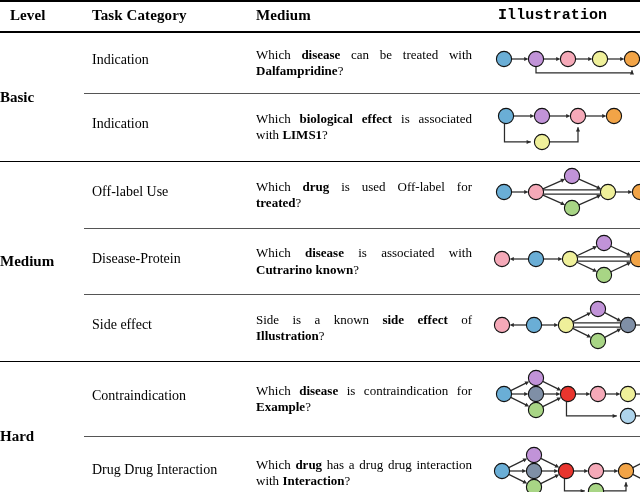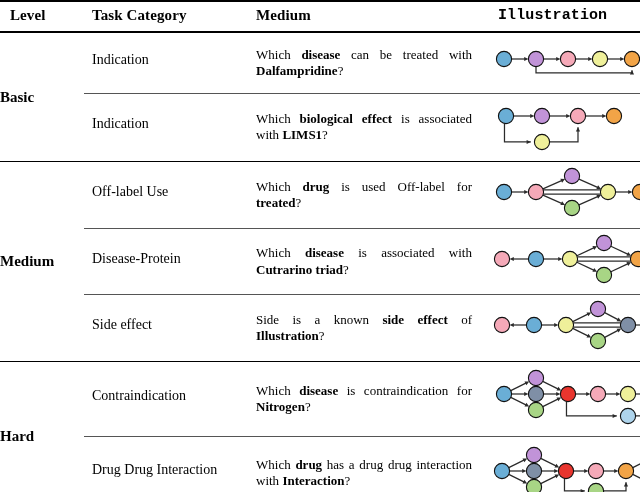--- a/index.html
+++ b/index.html
@@ -199,21 +199,21 @@
               <circle cx="44" cy="26" r="7.6" fill="#f5a9b8"></circle>
               <circle cx="80" cy="10" r="7.6" fill="#c193d8"></circle>
               <circle cx="80" cy="42" r="7.6" fill="#a8d585"></circle>
               <circle cx="116" cy="26" r="7.6" fill="#eff09a"></circle>
               <circle cx="148" cy="26" r="7.6" fill="#f2a447"></circle>
             </svg>
           </td>
         </tr>
         <tr class="subrow-sep">
           <td class="category-cell">Disease-Protein</td>
-          <td class="example-cell"><span>Which </span><b>disease</b><span> is associated with </span><b>Cutrarino triad</b><span>?</span></td>
+          <td class="example-cell"><span>Which </span><b>disease</b><span> is associated with </span><b>Cutrarino known</b><span>?</span></td>
           <td class="illus-cell">
             <svg class="graph" width="161.6" height="57.6" viewBox="0 0 161.6 57.6" role="img" aria-label="disease-protein illustration">
               <line class="edge" x1="36.4" y1="26" x2="20.8" y2="26" stroke="#2b2b2b"></line>
               <path d="M 17.6 26 L 21.8 23.9 L 21.8 28.1 Z" fill="#2b2b2b" stroke="none"></path>
               <line class="edge" x1="51.6" y1="26" x2="67.2" y2="26" stroke="#2b2b2b"></line>
               <path d="M 70.4 26 L 66.2 28.1 L 66.2 23.9 Z" fill="#2b2b2b" stroke="none"></path>
               <line class="edge" x1="84.87662213672755" y1="22.763942523892915" x2="102.22795801622927" y2="14.5986079923627" stroke="#2b2b2b"></line>
               <path d="M 105.12337786327245 13.236057476107085 L 102.21731309032103 16.924524303314666 L 100.42896553773554 13.124285754070492 Z" fill="#2b2b2b" stroke="none"></path>
               <line class="edge" x1="84.87662213672755" y1="29.236057476107085" x2="102.22795801622927" y2="37.4013920076373" stroke="#2b2b2b"></line>
               <path d="M 105.12337786327245 38.763942523892915 L 100.42896553773554 38.87571424592951 L 102.21731309032103 35.07547569668534 Z" fill="#2b2b2b" stroke="none"></path>
@@ -259,21 +259,21 @@
               <circle cx="106" cy="10" r="7.6" fill="#c193d8"></circle>
               <circle cx="106" cy="42" r="7.6" fill="#a8d585"></circle>
               <circle cx="136" cy="26" r="7.6" fill="#7f8fa6"></circle>
               <circle cx="166" cy="26" r="7.6" fill="#f2a447"></circle>
             </svg>
           </td>
         </tr>
         <tr class="rule-group">
           <td class="level-cell" rowspan="2">Hard</td>
           <td class="category-cell">Contraindication</td>
-          <td class="example-cell"><span>Which </span><b>disease</b><span> is contraindication for </span><b>Nitrogen</b><span>?</span></td>
+          <td class="example-cell"><span>Which </span><b>disease</b><span> is contraindication for </span><b>Example</b><span>?</span></td>
           <td class="illus-cell">
             <svg class="graph" width="181.6" height="65.6" viewBox="0 0 181.6 65.6" role="img" aria-label="contraindication illustration">
               <line class="edge" x1="18.79764665159936" y1="24.60117667420032" x2="34.340186337200905" y2="16.829906831399548" stroke="#2b2b2b"></line>
               <path d="M 37.202353348400635 15.398823325799682 L 34.3849076967509 19.155417527999326 L 32.50661059565108 15.39882332579968 Z" fill="#2b2b2b" stroke="none"></path>
               <line class="edge" x1="19.6" y1="28" x2="33.2" y2="28" stroke="#2b2b2b"></line>
               <path d="M 36.400000000000006 28 L 32.2 30.1 L 32.2 25.9 Z" fill="#2b2b2b" stroke="none"></path>
               <line class="edge" x1="18.79764665159936" y1="31.39882332579968" x2="34.340186337200905" y2="39.17009316860045" stroke="#2b2b2b"></line>
               <path d="M 37.202353348400635 40.60117667420032 L 32.50661059565108 40.60117667420032 L 34.3849076967509 36.84458247200067 Z" fill="#2b2b2b" stroke="none"></path>
               <line class="edge" x1="50.79764665159936" y1="15.39882332579968" x2="66.3401863372009" y2="23.170093168600452" stroke="#2b2b2b"></line>
               <path d="M 69.20235334840064 24.601176674200318 L 64.50661059565107 24.601176674200318 L 66.3849076967509 20.844582472000674 Z" fill="#2b2b2b" stroke="none"></path>

